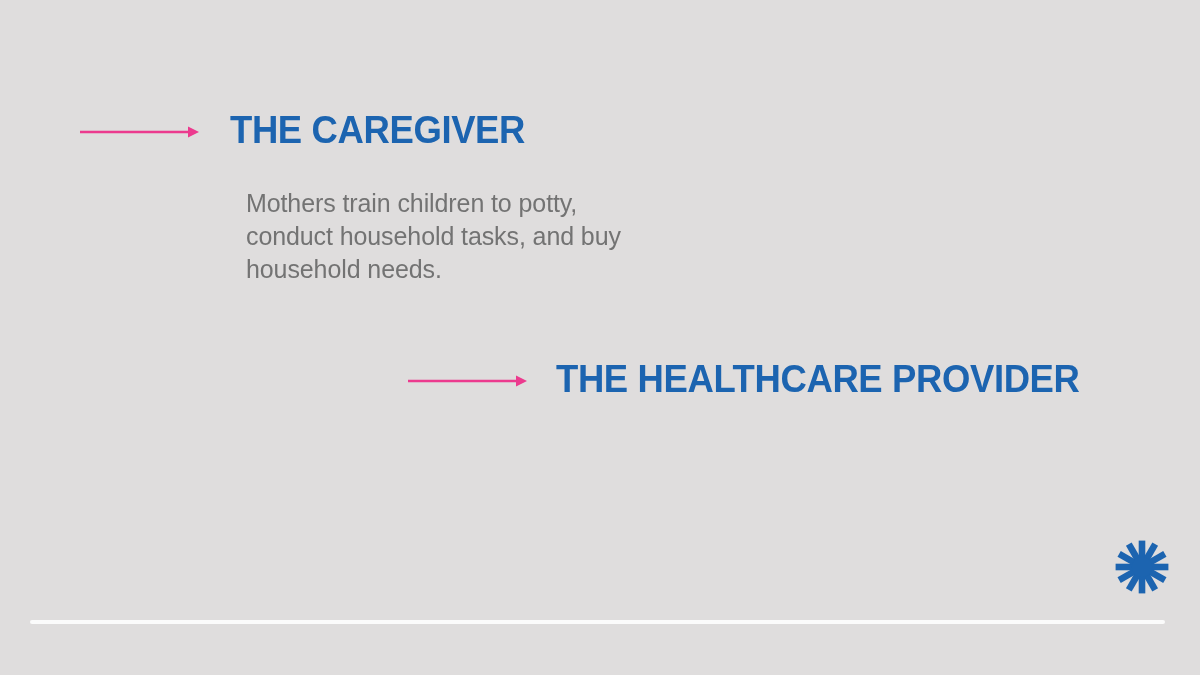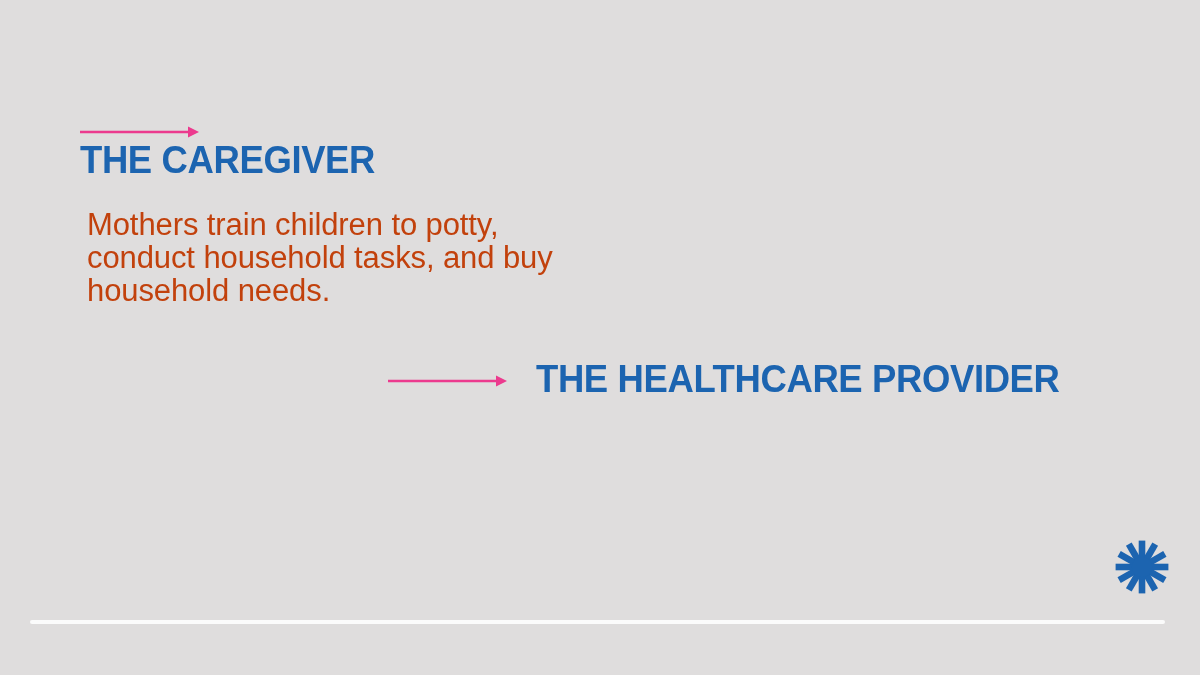--- a/index.html
+++ b/index.html
@@ -22,22 +22,22 @@
     height: 675px;
   }
 
   
   .block {
     position: absolute;
     display: flex;
     align-items: flex-start;
   }
 
-  #block-1 { left: 80px;  top: 110px; flex-direction: column; }
-  #block-2 { left: 388px; top: 359px; text-align: right; }
+  #block-1 { left: 80px;  top: 110px; }
+  #block-2 { left: 408px; top: 359px; text-align: right; }
 
   .arrow-wrap {
     position: relative;
     flex: 0 0 auto;
   }
   #block-1 .arrow-wrap { width: 150px; padding-top: 14px; }
   #block-2 .arrow-wrap { width: 148px; padding-top: 14px; }
 
   .arrow-svg { display: block; }
 
@@ -55,24 +55,24 @@
     text-transform: uppercase;
     margin: 0;
     white-space: nowrap;
     transform: scaleX(0.96);
     transform-origin: left center;
   }
 
   .body-text {
     font-family: "Liberation Sans", sans-serif;
     font-weight: normal;
-    font-size: 31px;
+    font-size: 25px;
     line-height: 33px;
-    color: #c2410c;
-    margin: 7px;
+    color: #737373;
+    margin: 16px;
     padding-top: 21px;
     white-space: pre-line;
     letter-spacing: -0.1px;
   }
 
   
   #asterisk-mark {
     position: absolute;
     left: 1112px;
     top: 537px;

